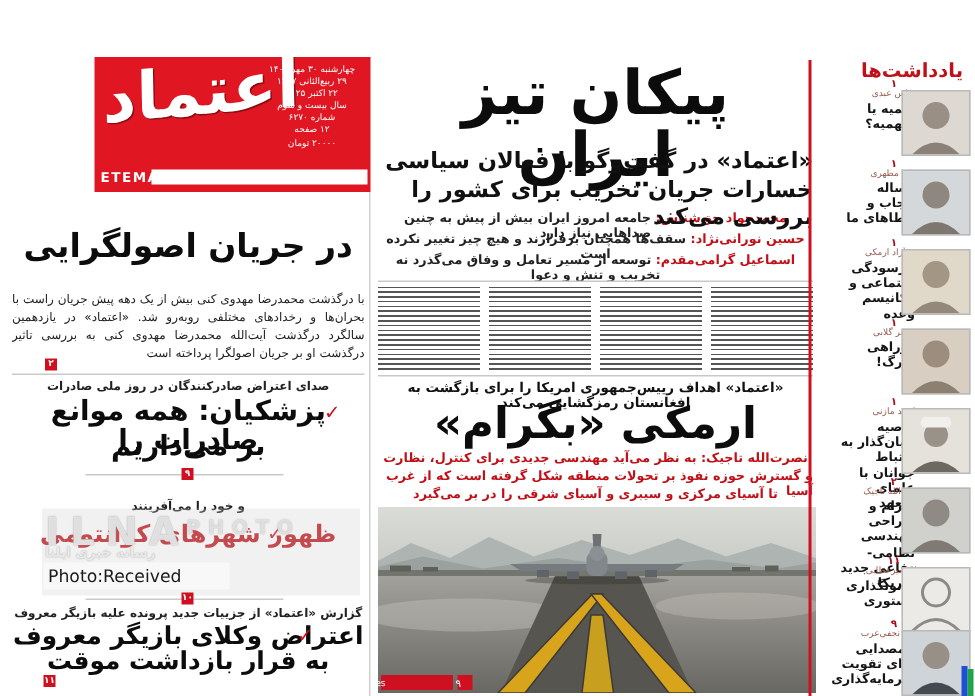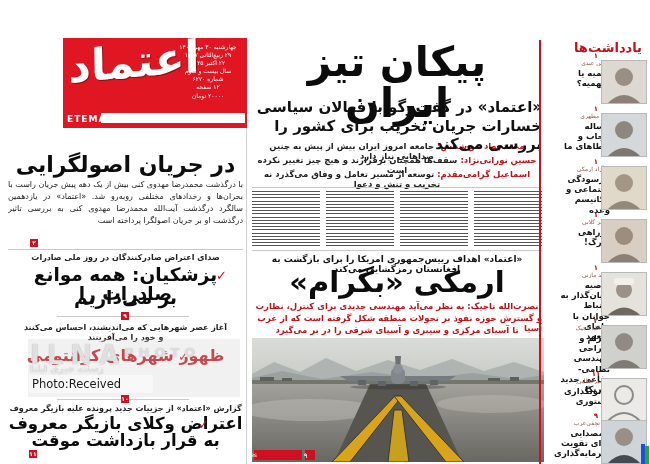--- a/index.html
+++ b/index.html
@@ -26,21 +26,21 @@
   .quote .qname{color:#c01018;}
   .microwrap{left:252px;top:191px;width:290px;height:56px;display:flex;gap:6px;}
   .microcol{flex:1;background:repeating-linear-gradient(to bottom,#555 0px,#555 1px,transparent 1px,transparent 3.2px);}
   
   .bag-kicker{left:252px;top:254px;width:290px;text-align:center;font-size:9px;font-weight:900;color:#111;}
   .bag-hl{left:252px;top:265px;width:290px;text-align:center;font-size:29px;font-weight:900;color:#0c0c0c;}
   .bag-lede{left:252px;width:290px;text-align:center;font-size:8.5px;font-weight:bold;color:#c01018;line-height:1.2;}
   .bag-photo{left:252px;top:338px;width:292px;height:124px;}
   
   .lc-hl1{left:8px;width:235px;text-align:center;font-size:22px;font-weight:900;color:#0c0c0c;line-height:1;}
-  .lc-body{left:8px;top:179px;width:235px;height:60px;font-size:8px;line-height:1.5;color:#222;text-align:justify;overflow:hidden;}
+  .lc-body{left:8px;top:194px;width:235px;height:60px;font-size:8px;line-height:1.5;color:#222;text-align:justify;overflow:hidden;}
   .kicker{left:8px;width:235px;text-align:center;font-size:8px;font-weight:900;color:#222;line-height:1.2;}
   .lc-hl{left:8px;width:235px;text-align:center;font-weight:900;color:#0c0c0c;line-height:1;}
   .chk{position:absolute;color:#cf1020;font-weight:900;font-size:13px;}
   .pgsq{position:absolute;background:#cf1020;color:#fff;font-size:6px;font-weight:bold;width:8px;height:8px;
         line-height:8px;text-align:center;}
   
   .sb-title{right:8px;top:40px;width:94px;text-align:right;color:#c01018;font-size:13px;font-weight:900;}
   .note{position:absolute;left:546px;width:100px;height:52px;}
   .note .num{position:absolute;top:0;left:0;width:100%;text-align:center;font-size:7px;font-weight:900;color:#a8101c;}
   .note .auth{position:absolute;top:7px;left:0;width:100%;text-align:center;font-size:6px;color:#96564c;white-space:nowrap;overflow:hidden;}
@@ -166,21 +166,20 @@
   <span class="pgsq" style="left:30px;top:239px;">۲</span>
 
   <div class="hrule" style="left:8px;top:249px;width:235px;"></div>
   <div class="abs kicker" style="top:253px;">صدای اعتراض صادرکنندگان در روز ملی صادرات</div>
   <div class="abs lc-hl" style="top:266px;font-size:18.5px;">پزشکیان: همه موانع صادرات را</div>
   <span class="chk" style="left:216px;top:268px;">✓</span>
   <div class="abs lc-hl" style="top:289px;font-size:18.5px;">بر می‌داریم</div>
   <div class="hrule" style="left:57px;top:316px;width:132px;"></div>
   <span class="pgsq" style="left:121px;top:312px;">۹</span>
 
-  <div class="abs kicker" style="top:323px;">آغاز عصر شهرهایی که می‌اندیشند، احساس می‌کنند</div>
   <div class="abs kicker" style="top:333px;">و خود را می‌آفرینند</div>
   <div class="abs lc-hl" style="top:348px;font-size:16px;color:#c01018;">ظهور شهرهای کوانتومی</div>
   <span class="chk" style="left:178px;top:349px;">✓</span>
 
   <div class="abs wm wm-box"></div>
   <div class="abs wm wm-ilna">ILNA</div>
   <div class="abs wm wm-photo">PHOTO</div>
   <div class="abs wm wm-fa">رسانه خبری ایلنا</div>
   <div class="abs wm wm-credit">Photo:Received</div>
 

